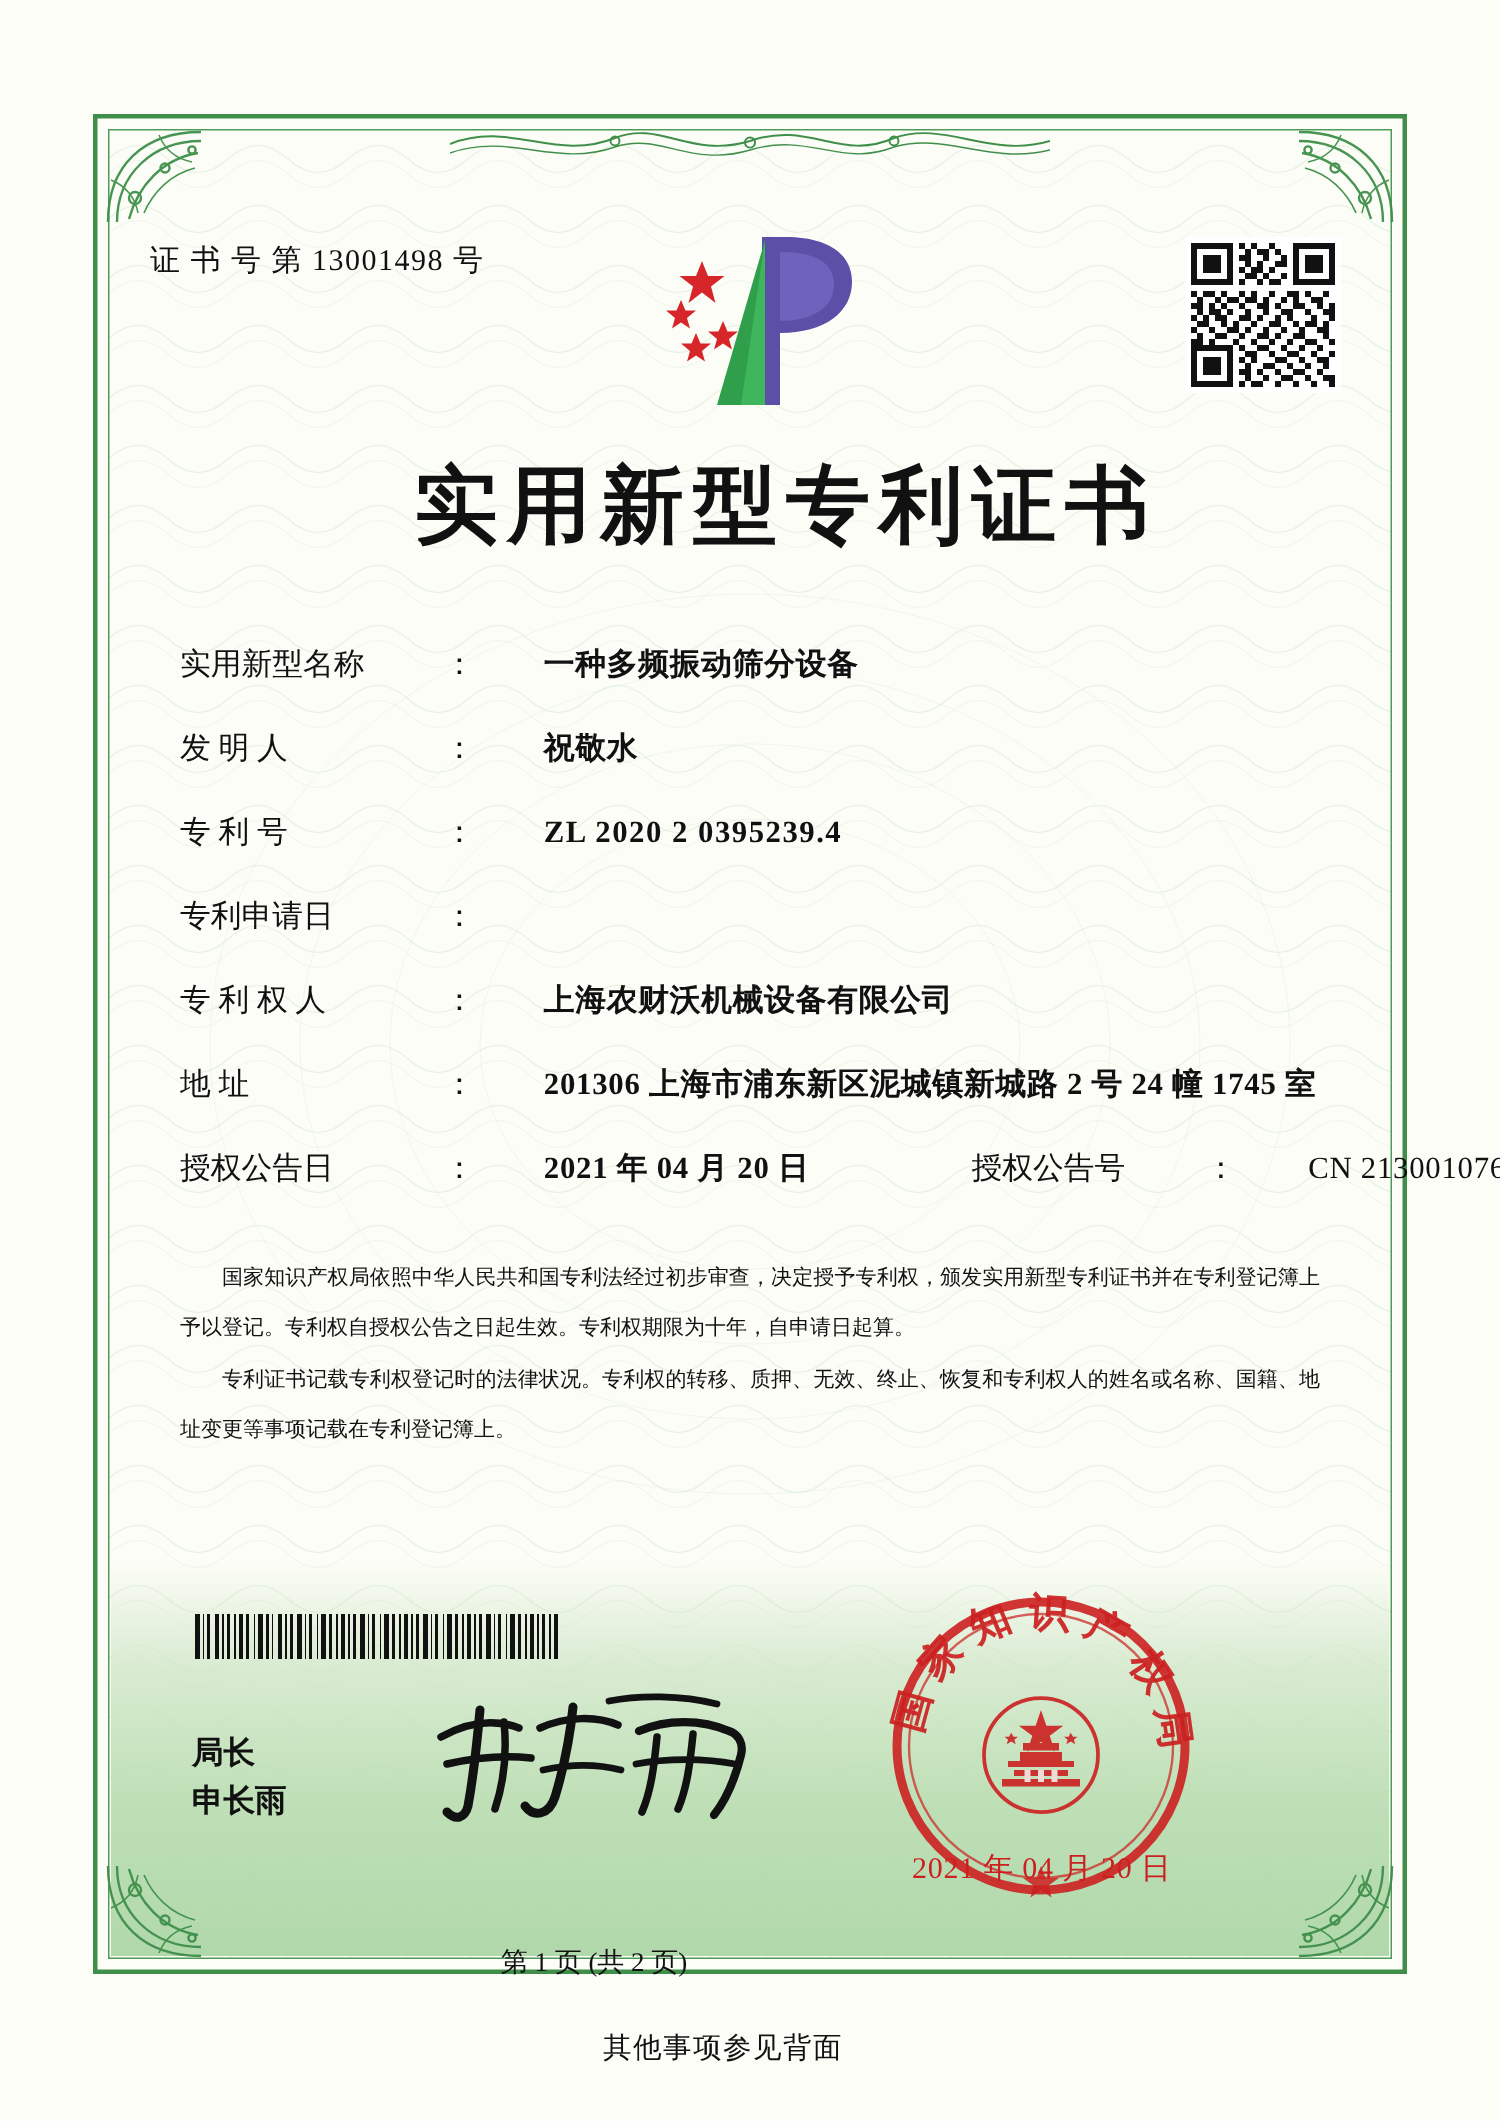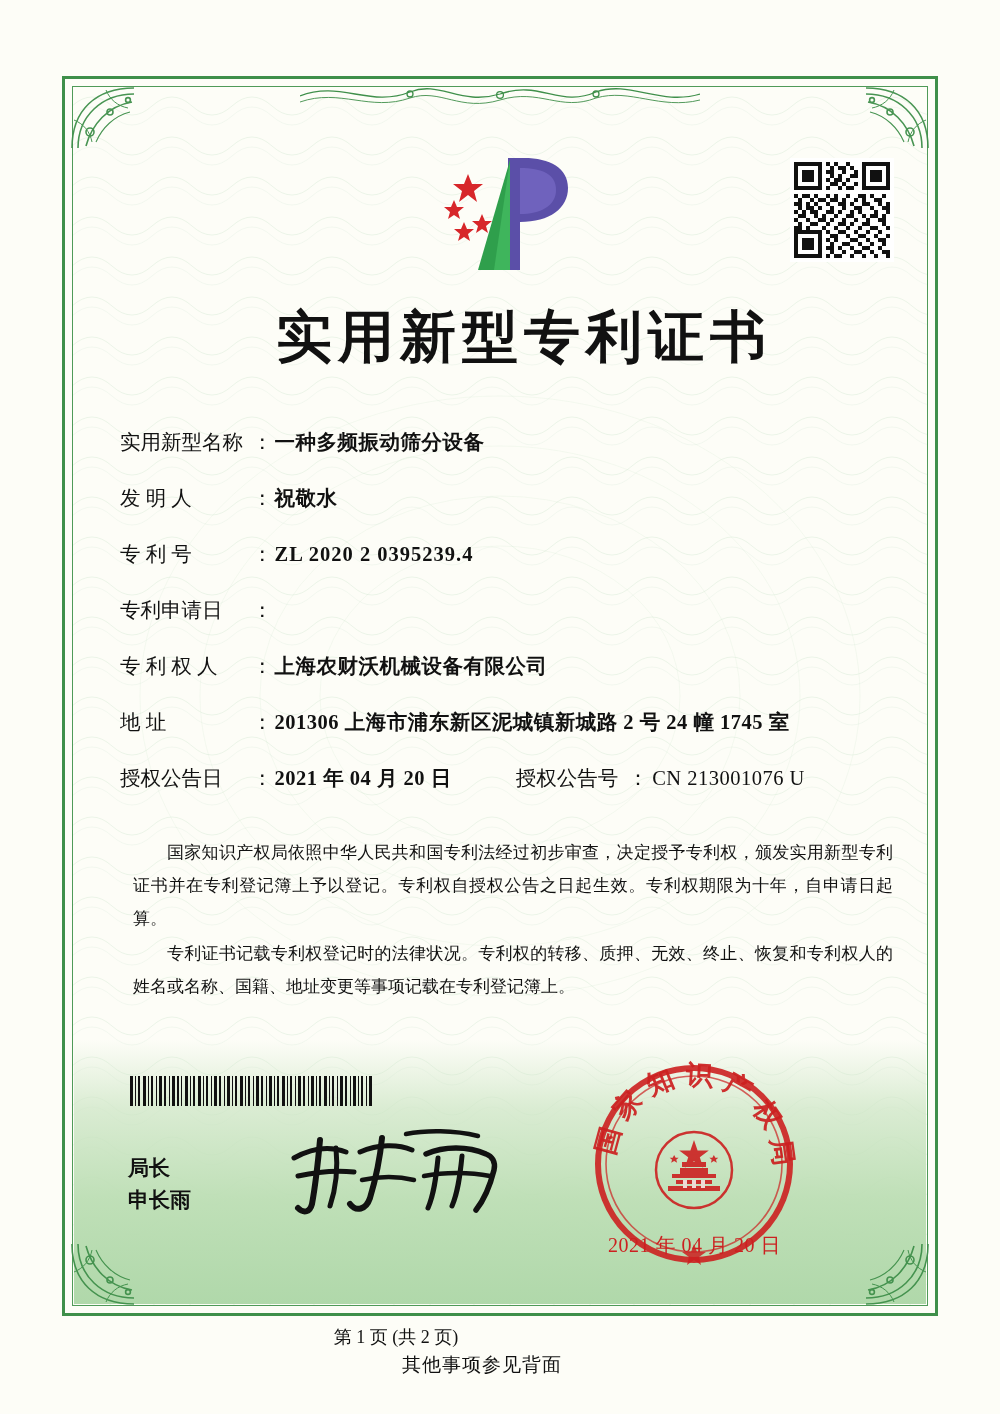--- a/index.html
+++ b/index.html
@@ -124,20 +124,21 @@
     position: absolute;
     left: 120px; top: 428px;
     width: 780px;
   }
   .field-row {
     display: flex;
     align-items: baseline;
     height: 56px;
     font-size: 20.5px;
     color: #111;
+    gap: 44px;
   }
   .f-label {
     width: 132px;
     flex: 0 0 132px;
     display: flex;
     justify-content: space-between;
     letter-spacing: 0;
     white-space: nowrap;
   }
   .f-sep { margin: 0 2px 0 0; }
@@ -159,25 +160,24 @@
     flex: 0 0 auto;
     margin-left: 2px;
     letter-spacing: .5px;
   }
 
   
   .paragraphs {
     position: absolute;
     left: 120px; top: 836px;
     width: 760px;
-    font-size: 17px;
+    font-size: 14px;
     line-height: 33px;
     color: #111;
     text-align: justify;
-    margin-left: 13px;
   }
   .paragraphs p {
     margin: 0 0 2px 0;
     text-indent: 2em;
   }
 
   
   .barcode {
     position: absolute;
     left: 130px; top: 1076px;
@@ -220,21 +220,20 @@
   }
 
   
   .page-no {
     position: absolute;
     left: 0; top: 1296px;
     width: 792px;
     text-align: center;
     font-size: 18px;
     color: #111;
-    margin-top: 29px;
   }
   .footer-note {
     position: absolute;
     left: 0; top: 1352px;
     width: 964px;
     text-align: center;
     font-size: 19px;
     color: #111;
     letter-spacing: 1px;
   }
@@ -333,20 +332,21 @@
       <g fill="none" stroke="currentColor" stroke-width="1.3">
         <path d="M0 18 C40 2 70 30 110 14 C140 2 160 28 200 16 C240 2 260 30 296 14 C330 2 360 28 400 16"></path>
         <path d="M0 24 C40 10 70 34 110 20 C140 10 160 34 200 22 C240 10 260 34 296 20 C330 10 360 32 400 22" stroke-width="0.9"></path>
         <circle cx="110" cy="16" r="3"></circle>
         <circle cx="200" cy="17" r="3.4"></circle>
         <circle cx="296" cy="16" r="3"></circle>
       </g>
     </svg>
   </div>
 
+  <div class="cert-no">证 书 号 第 13001498 号</div>
 
   <div class="logo">
     <svg viewBox="0 0 152 124" xmlns="http://www.w3.org/2000/svg">
 
       <path d="M84 6 L84 118 L96 118 L96 70 C126 70 144 56 144 36 C144 16 126 6 100 6 Z" fill="#5b4fa8"></path>
       <path d="M96 16 C118 16 132 22 132 38 C132 54 116 62 96 62 Z" fill="#6f62bd"></path>
 
       <path d="M86 8 L86 118 L54 118 Z" fill="#2f9f4c"></path>
       <path d="M86 8 L86 118 L70 118 Z" fill="#3fb55c"></path>
 

